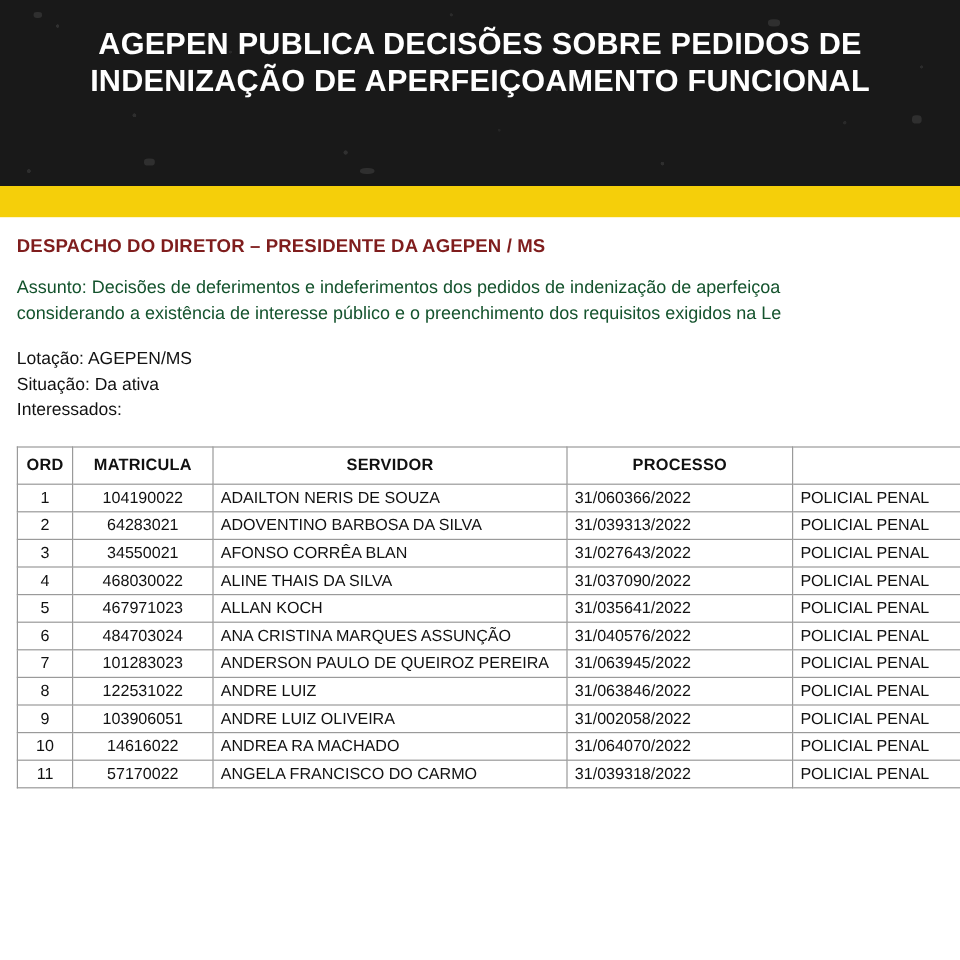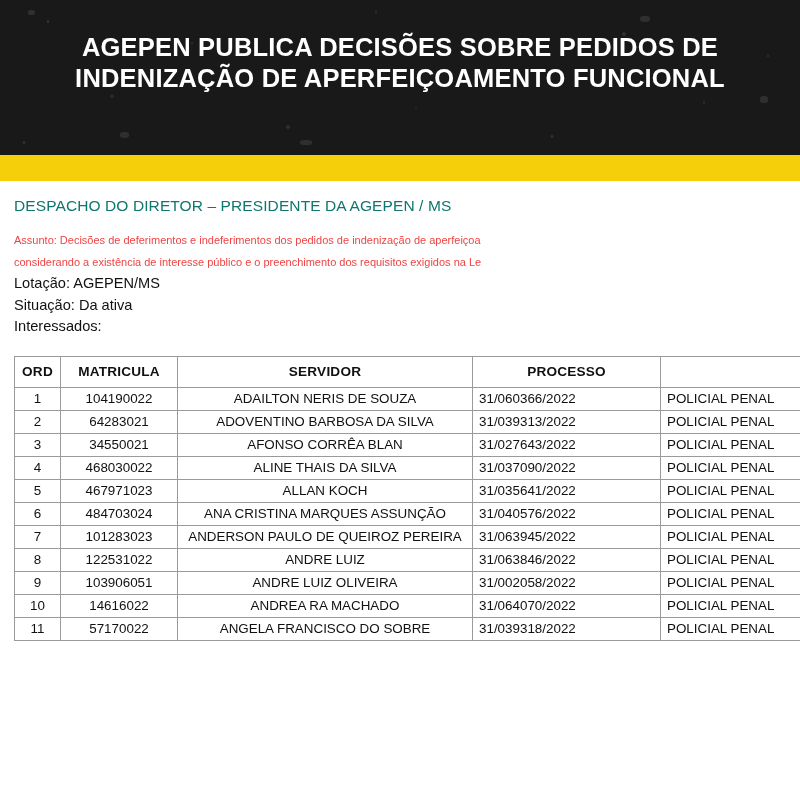--- a/index.html
+++ b/index.html
@@ -49,55 +49,55 @@
   }
   .banner-title {
     position: relative;
     z-index: 2;
     color: #ffffff;
     font-weight: bold;
     font-size: 25.5px;
     line-height: 31px;
     letter-spacing: .2px;
     text-align: center;
-    padding: 32px 24px 0 24px;
+    padding: 22px 24px 0 24px;
     text-transform: uppercase;
   }
   .yellow-bar {
     width: 800px;
     height: 26px;
     background: #f5cf0a;
   }
 
   
   .doc {
     padding: 16px 0 0 0;
     position: relative;
   }
   .doc-inner {
     padding: 0 14px;
   }
   .doc-heading {
     font-size: 15.5px;
-    font-weight: normal;
-    color: #0f766e;
+    font-weight: bold;
+    color: #7f1d1d;
     letter-spacing: .1px;
     margin: 0 0 14px 0;
   }
   .doc-para {
-    font-size: 11px;
-    color: #ef4444;
+    font-size: 15px;
+    color: #14532d;
     line-height: 22px;
     white-space: nowrap;
   }
   .doc-para .ln {
     display: block;
   }
   .doc-fields {
-    margin-top: 0;
+    margin-top: 16px;
     font-size: 14.6px;
     color: #111111;
     line-height: 21.5px;
   }
 
   
   .table-wrap {
     margin-top: 18px;
     padding-left: 14px;
     width: 1040px; 
@@ -123,21 +123,21 @@
     letter-spacing: .2px;
   }
   col.c-ord      { width: 46px; }
   col.c-mat      { width: 117px; }
   col.c-serv     { width: 295px; }
   col.c-proc     { width: 188px; }
   col.c-cargo    { width: 374px; }
 
   td.ord   { text-align: center; }
   td.mat   { text-align: center; }
-  td.serv  { text-align: center; margin-top: 36px; }
+  td.serv  { text-align: left; margin-top: 36px; }
   td.proc  { text-align: left; }
   td.cargo { text-align: left; }
 </style>
 </head>
 <body>
 
 <div class="banner">
   <div class="grain"></div>
   <div class="speck" style="left:28px;  top:10px;  width:7px;  height:5px;"></div>
   <div class="speck" style="left:120px; top:132px; width:9px;  height:6px;"></div>
@@ -250,21 +250,21 @@
         <tr>
           <td class="ord">10</td>
           <td class="mat">14616022</td>
           <td class="serv">ANDREA RA MACHADO</td>
           <td class="proc">31/064070/2022</td>
           <td class="cargo">POLICIAL PENAL</td>
         </tr>
         <tr>
           <td class="ord">11</td>
           <td class="mat">57170022</td>
-          <td class="serv">ANGELA FRANCISCO DO SOBRE</td>
+          <td class="serv">ANGELA FRANCISCO DO CARMO</td>
           <td class="proc">31/039318/2022</td>
           <td class="cargo">POLICIAL PENAL</td>
         </tr>
       </tbody>
     </table>
   </div>
 
 </div>
 
 </body></html>

